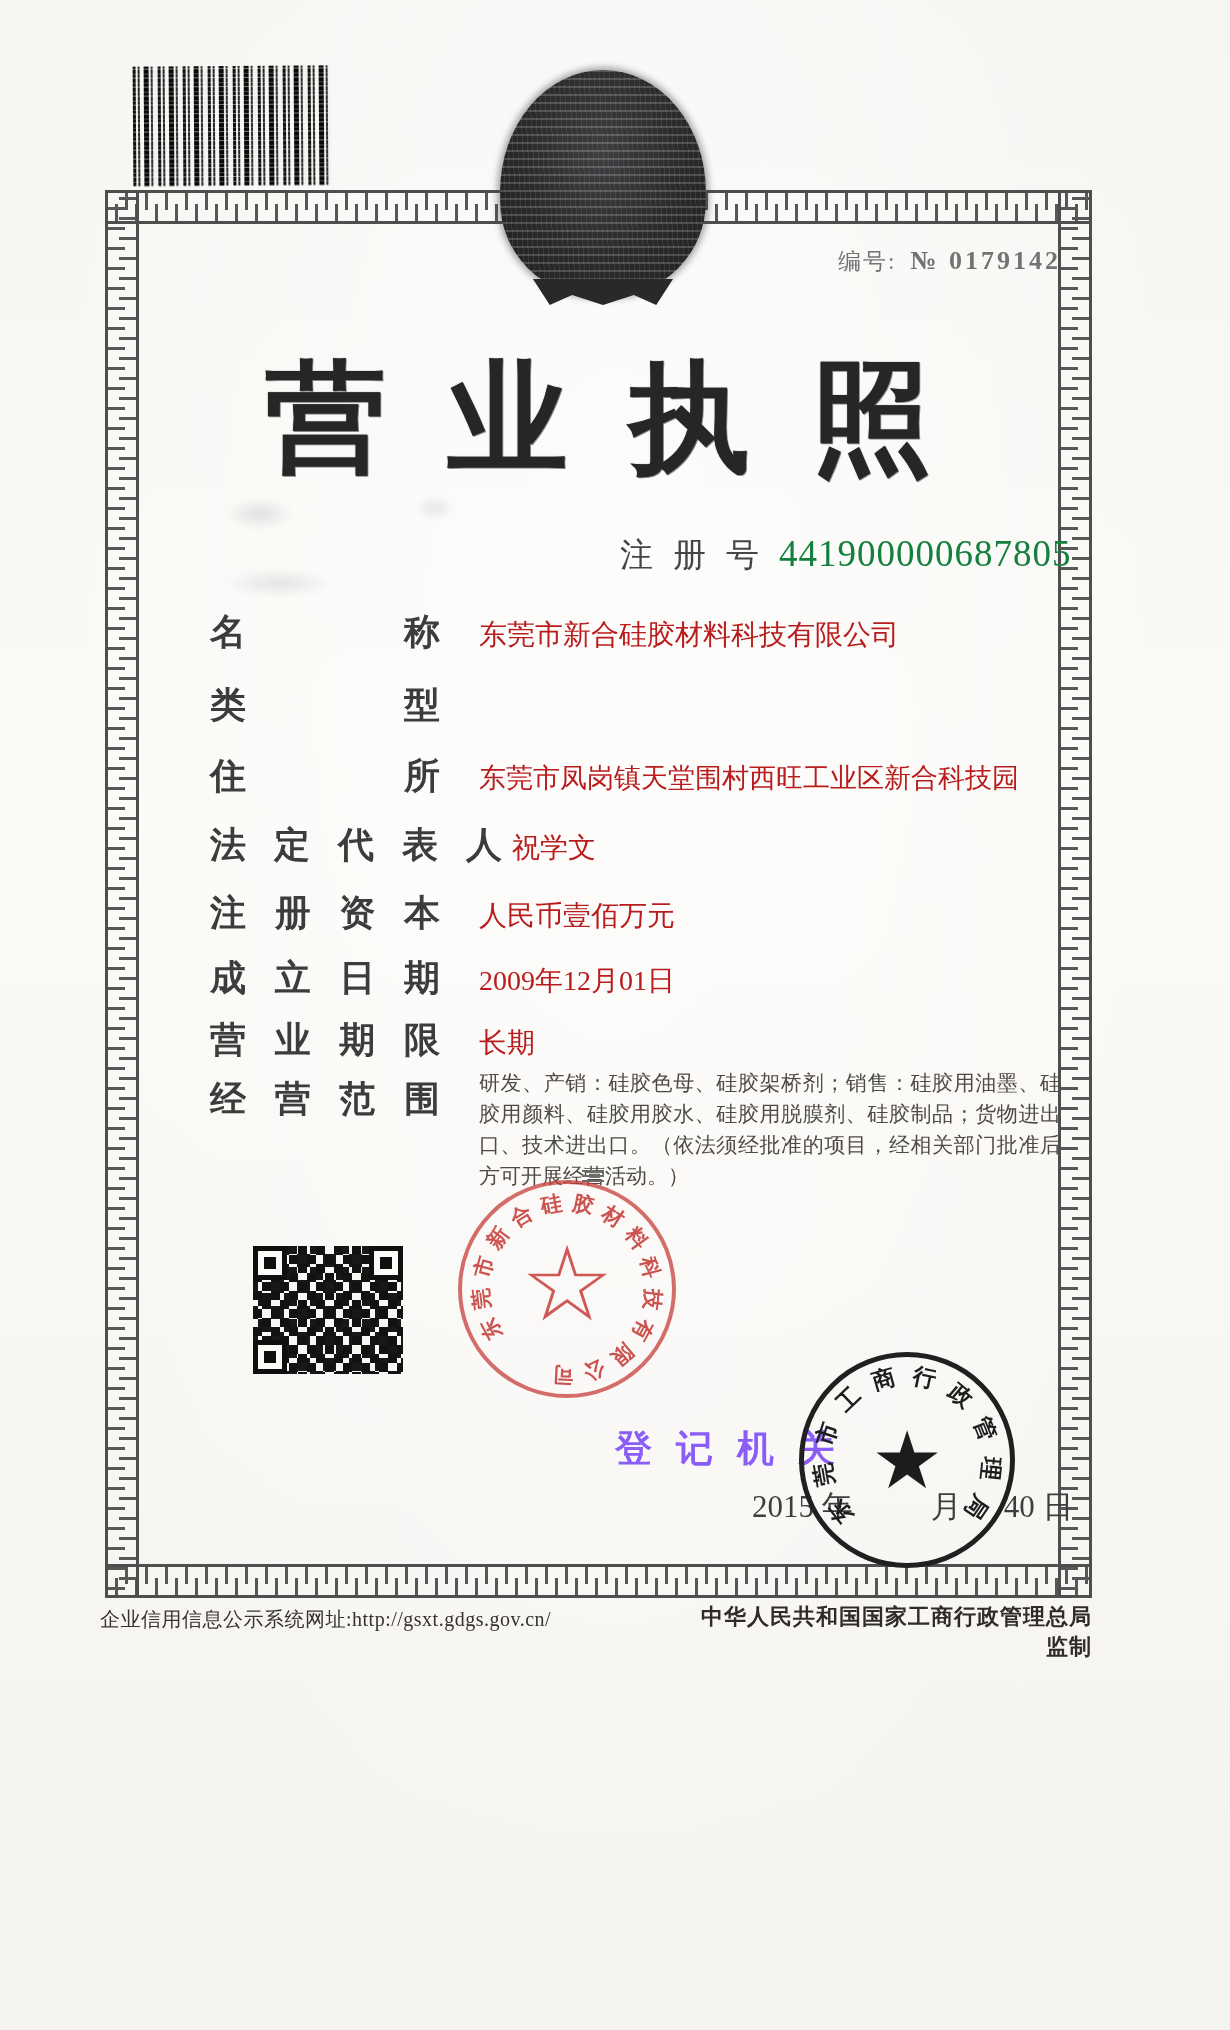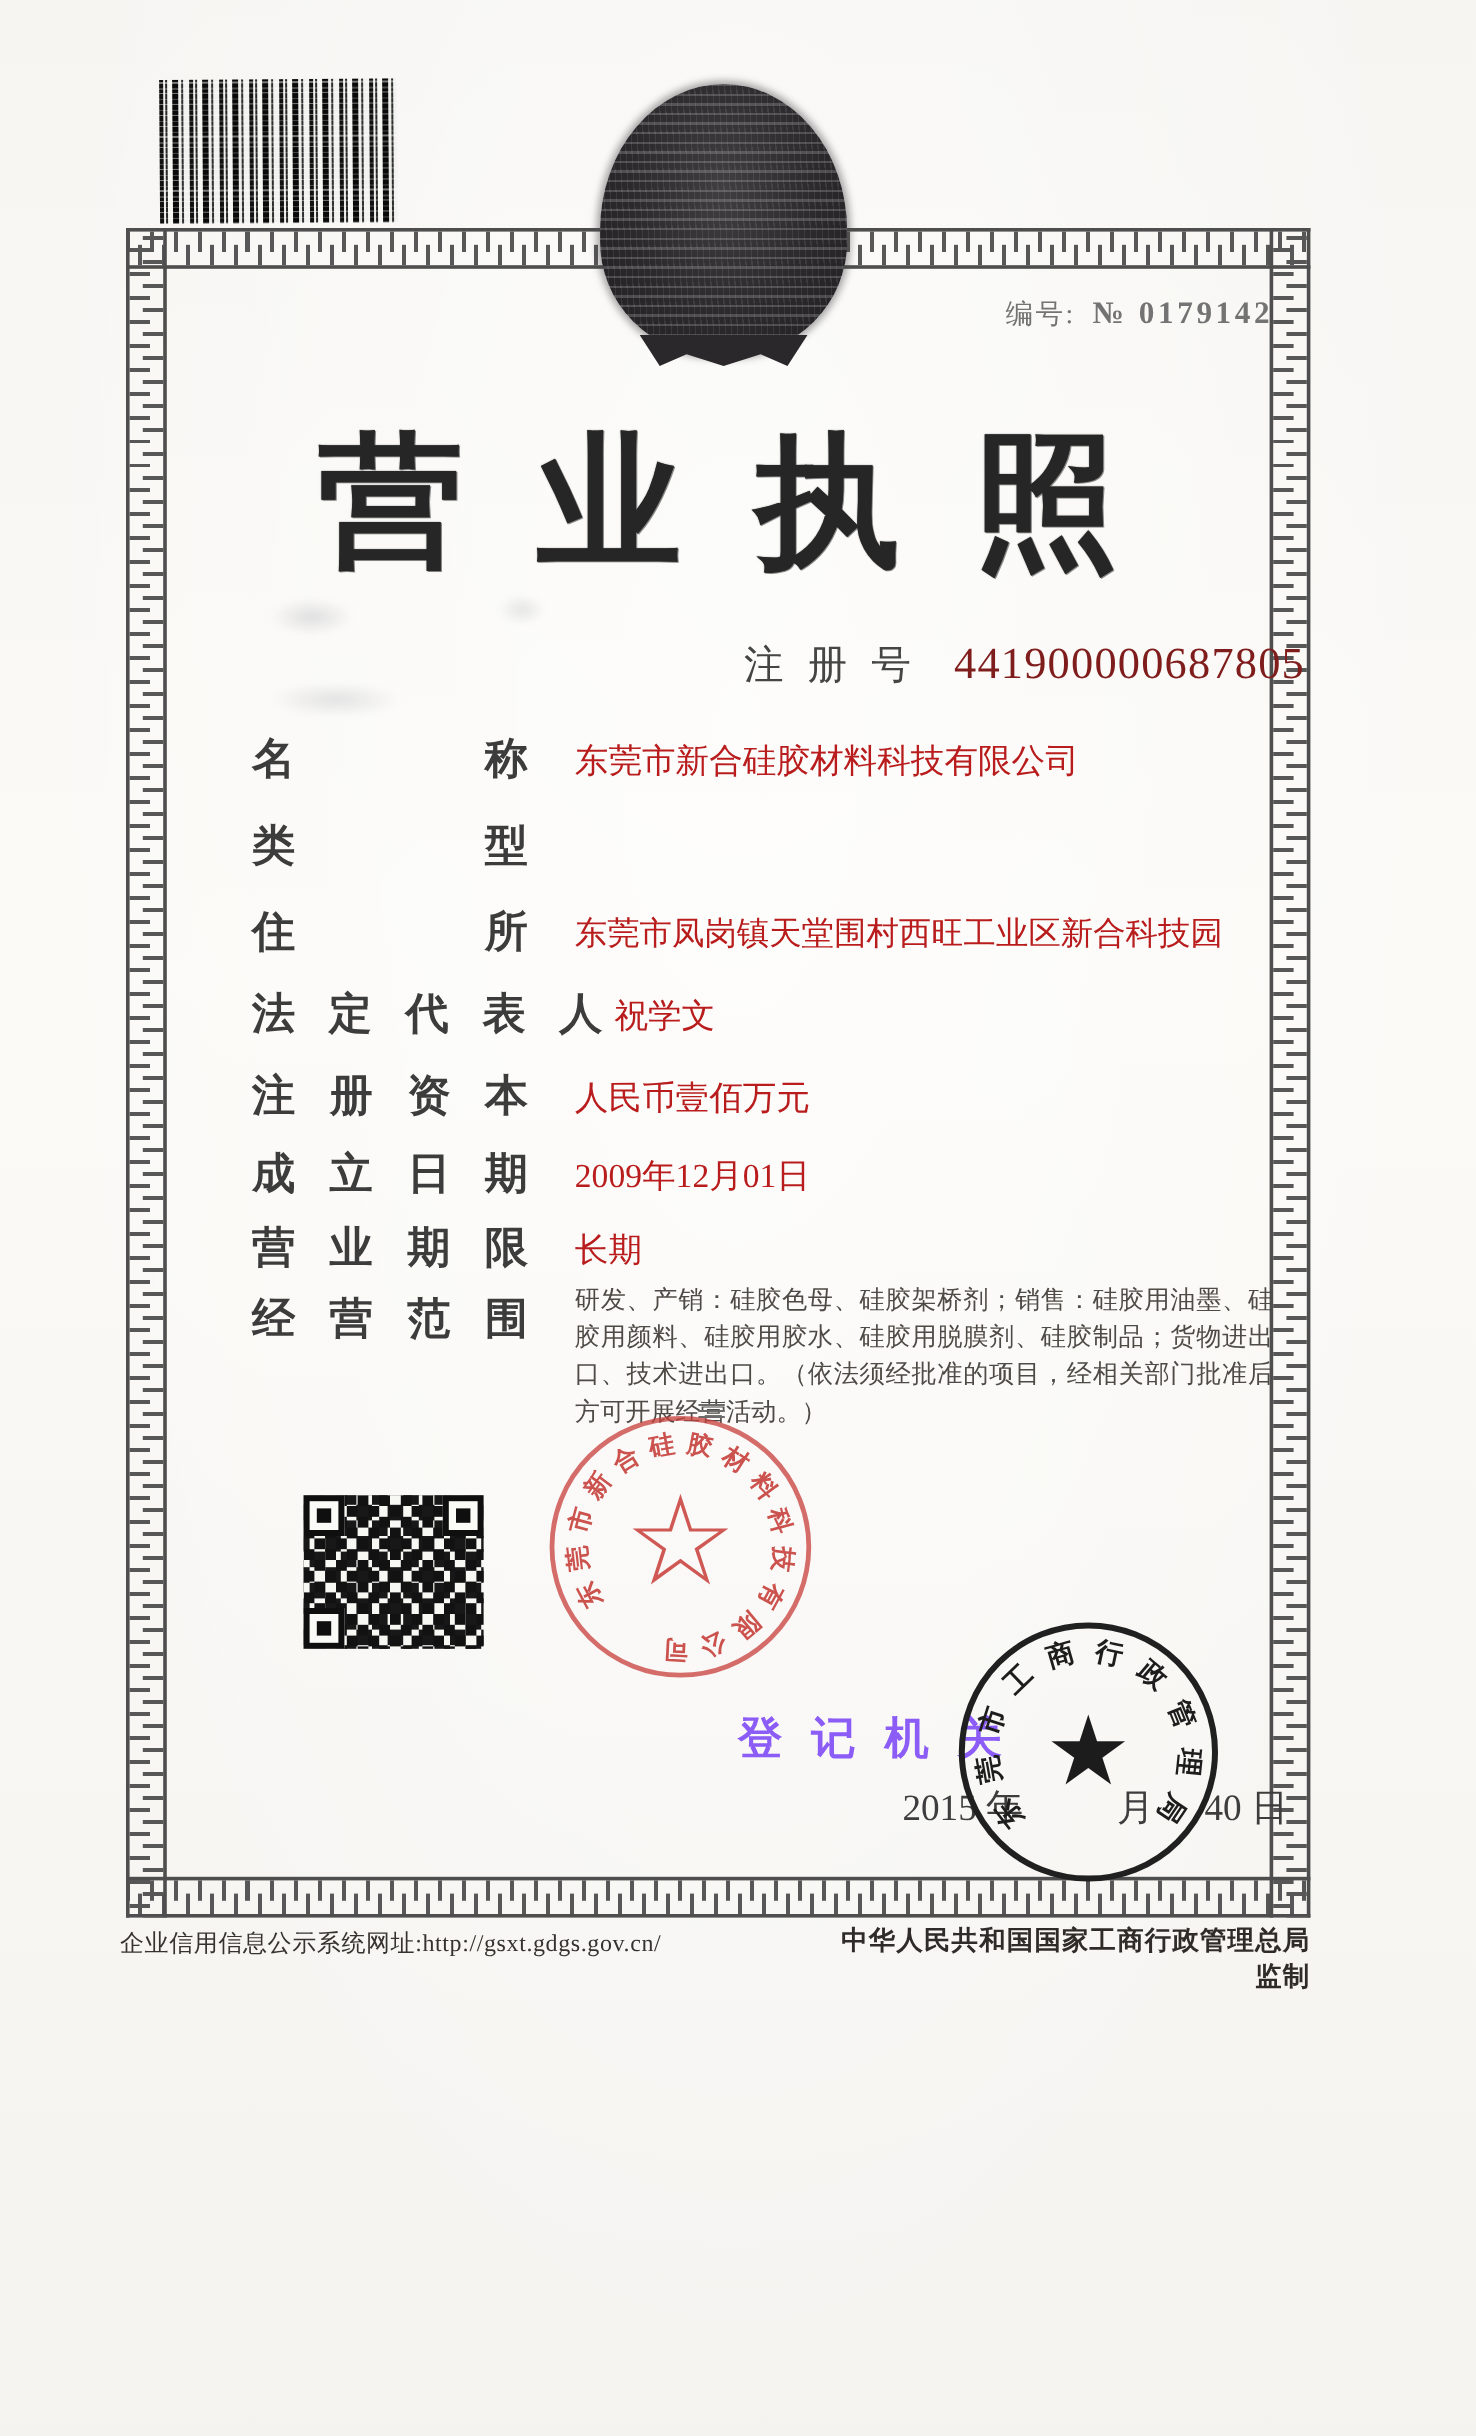--- a/index.html
+++ b/index.html
@@ -69,21 +69,21 @@
   .serial .numero{font-weight:700;font-size:26px;margin-left:14px;letter-spacing:3px;}
   .license-title{
     top:338px;left:105px;width:987px;z-index:4;text-align:center;
     font-family:"Liberation Sans", sans-serif;font-weight:900;font-size:120px;
     letter-spacing:62px;text-indent:62px;color:#262626;
     text-shadow:0 0 1px #333, 1px 1px 0 rgba(40,40,40,.5);
     filter:blur(.3px);white-space:nowrap;
   }
   .regno{top:532px;left:620px;z-index:4;display:flex;align-items:baseline;white-space:nowrap;justify-content:flex-end;}
   .regno .lbl{font-size:33px;color:#454545;letter-spacing:20px;}
-  .regno .val{font-size:37px;color:#7f1d1d;margin-left:16px;letter-spacing:1px;}
+  .regno .val{font-size:37px;color:#15803d;letter-spacing:1px;}
 
   
   .row{position:absolute;left:210px;display:flex;z-index:4;}
   .row-label{
     width:230px;font-size:36px;font-weight:700;color:#3c3c3c;
     text-align:justify;text-align-last:justify;line-height:1.1;
     font-family:"Liberation Serif", serif;flex:none;
   }
   .row.wide .row-label{width:292px;}
   .row-value{

